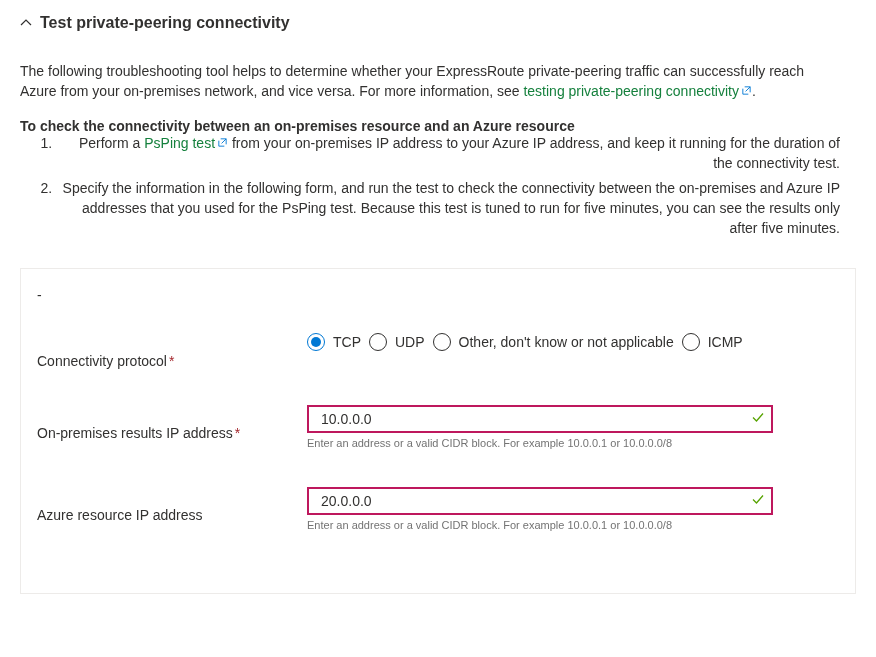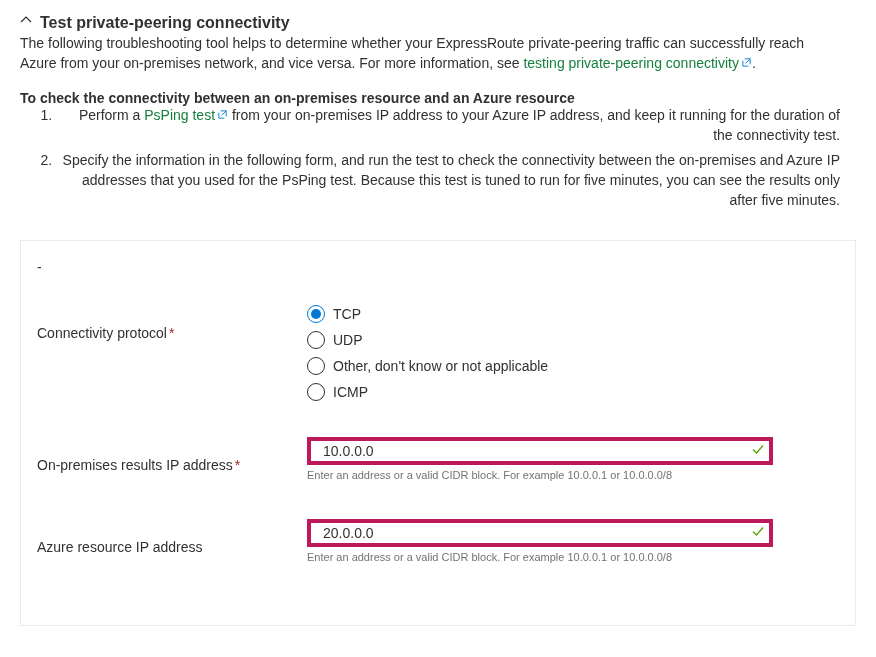--- a/index.html
+++ b/index.html
@@ -6,22 +6,23 @@
     body {
       font-family: "Segoe UI", -apple-system, sans-serif;
       font-size: 14px;
       color: #323130;
       background: #fff;
       padding: 14px 20px;
       width: 876px;
     }
     .section-header {
       display: flex;
+      align-items: center;
       gap: 8px;
-      margin-bottom: 2px;
+      margin-bottom: 30px;
       cursor: pointer;
     }
     .section-header h1 {
       font-size: 16px;
       font-weight: 600;
     }
     .chevron {
       width: 12px;
       height: 12px;
       display: inline-flex;
@@ -50,21 +51,21 @@
     }
     .form-row.radio-row { margin-bottom: 36px; }
     .form-label {
       width: 270px;
       flex-shrink: 0;
       padding-top: 4px;
       margin-top: 16px;
     }
     .req { color: #a4262c; margin-left: 2px; }
     .form-control { flex: 1; max-width: 466px; }
-    .radio-group { display: flex; flex-direction: column; gap: 8px; }
+    .radio-group { display: flex; flex-direction: row; gap: 8px; }
     .radio-item {
       display: flex;
       align-items: center;
       gap: 8px;
       cursor: pointer;
     }
     .radio-circle {
       width: 18px;
       height: 18px;
       border: 1px solid #323130;
@@ -80,21 +81,21 @@
       height: 10px;
       border-radius: 50%;
       background: #0078d4;
     }
     .input-wrap {
       position: relative;
     }
     .text-input {
       width: 100%;
       height: 28px;
-      border: 4px solid #be185d;
+      border: 2px solid #be185d;
       padding: 3px 30px 3px 12px;
       font-size: 14px;
       font-family: inherit;
       outline: none;
       color: #323130;
     }
     .input-check {
       position: absolute;
       right: 8px;
       top: 50%;

